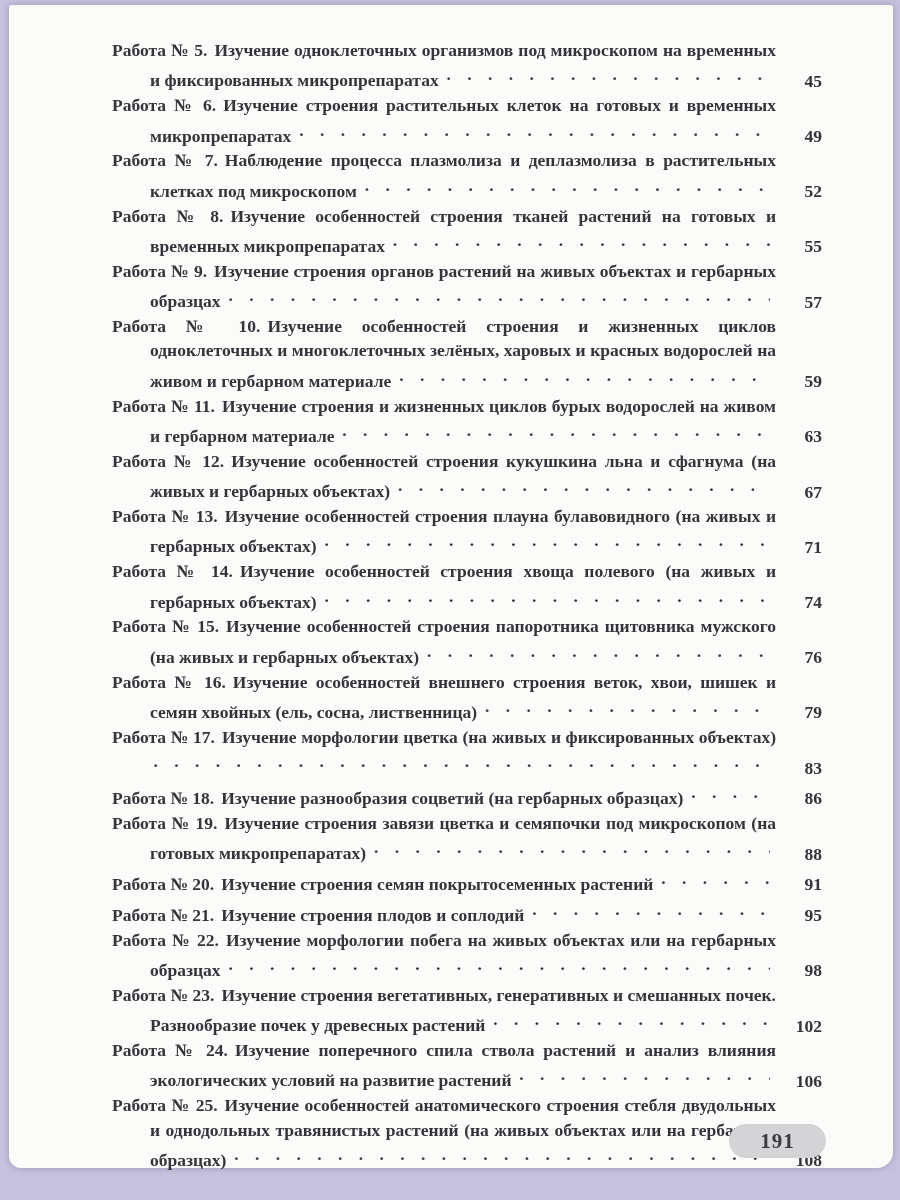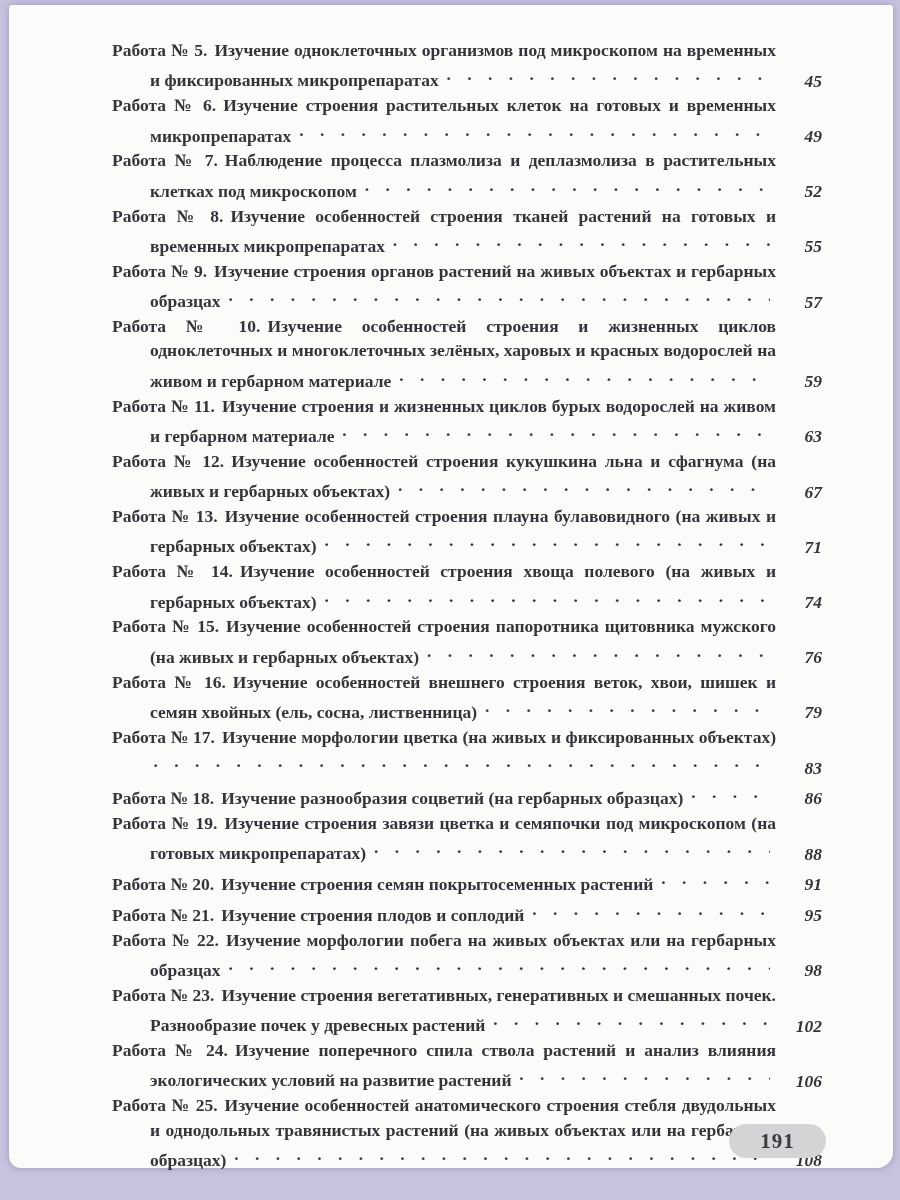--- a/index.html
+++ b/index.html
@@ -44,21 +44,20 @@
     vertical-align: baseline;
     width: 0;
   }
   .pagenum {
     position: absolute;
     right: 0; bottom: 0;
     width: 46px;
     text-align: right;
     text-indent: 0;
     font-weight: bold;
-    font-style: italic;
   }
   .page-badge {
     position: absolute;
     right: 67px; bottom: 10px;
     width: 97px; height: 34px;
     background: #d4d3d6;
     border-radius: 17px;
     display: flex;
     align-items: center;
     justify-content: center;

